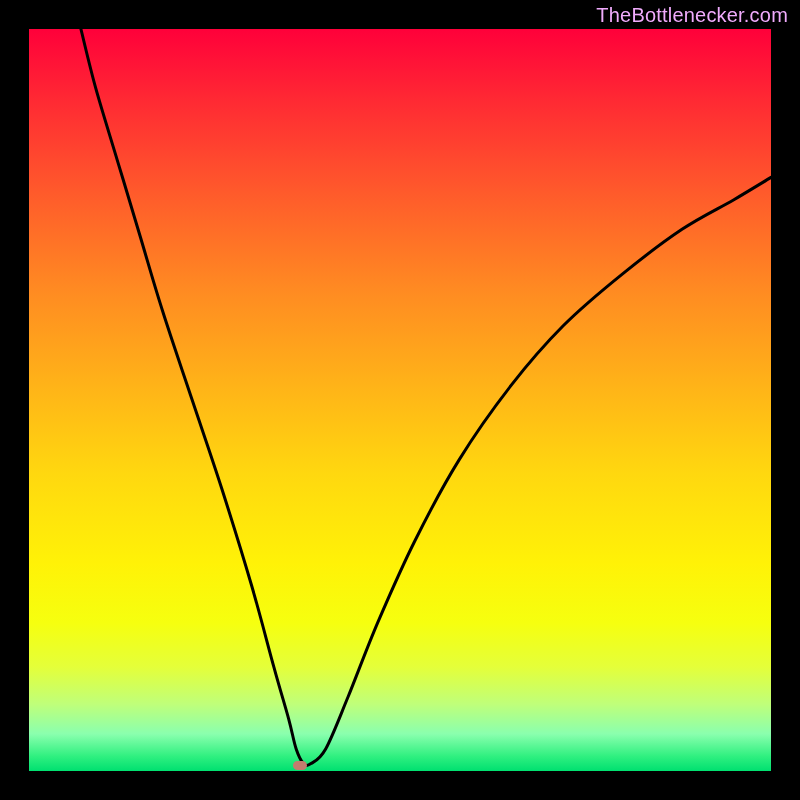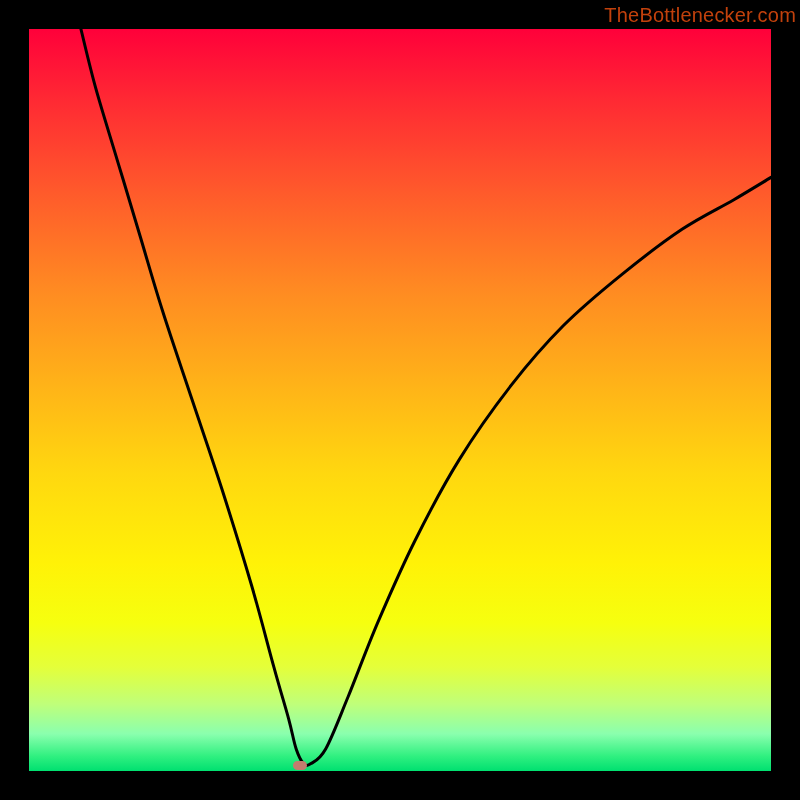--- a/index.html
+++ b/index.html
@@ -6,22 +6,22 @@
   body { width: 800px; height: 800px; background: #000; position: relative; font-family: Arial, sans-serif; }
   .outer-frame {
     position: absolute;
     top: 0; left: 0;
     width: 800px; height: 800px;
     background: #000;
   }
   .watermark {
     position: absolute;
     top: 4px;
-    right: 4px;
-    color: #c2410c;
+    right: 12px;
+    color: #f0abfc;
     font-size: 20px;
     font-weight: 500;
     letter-spacing: 0.2px;
   }
   .plot-area {
     position: absolute;
     top: 29px;
     left: 29px;
     width: 742px;
     height: 742px;

